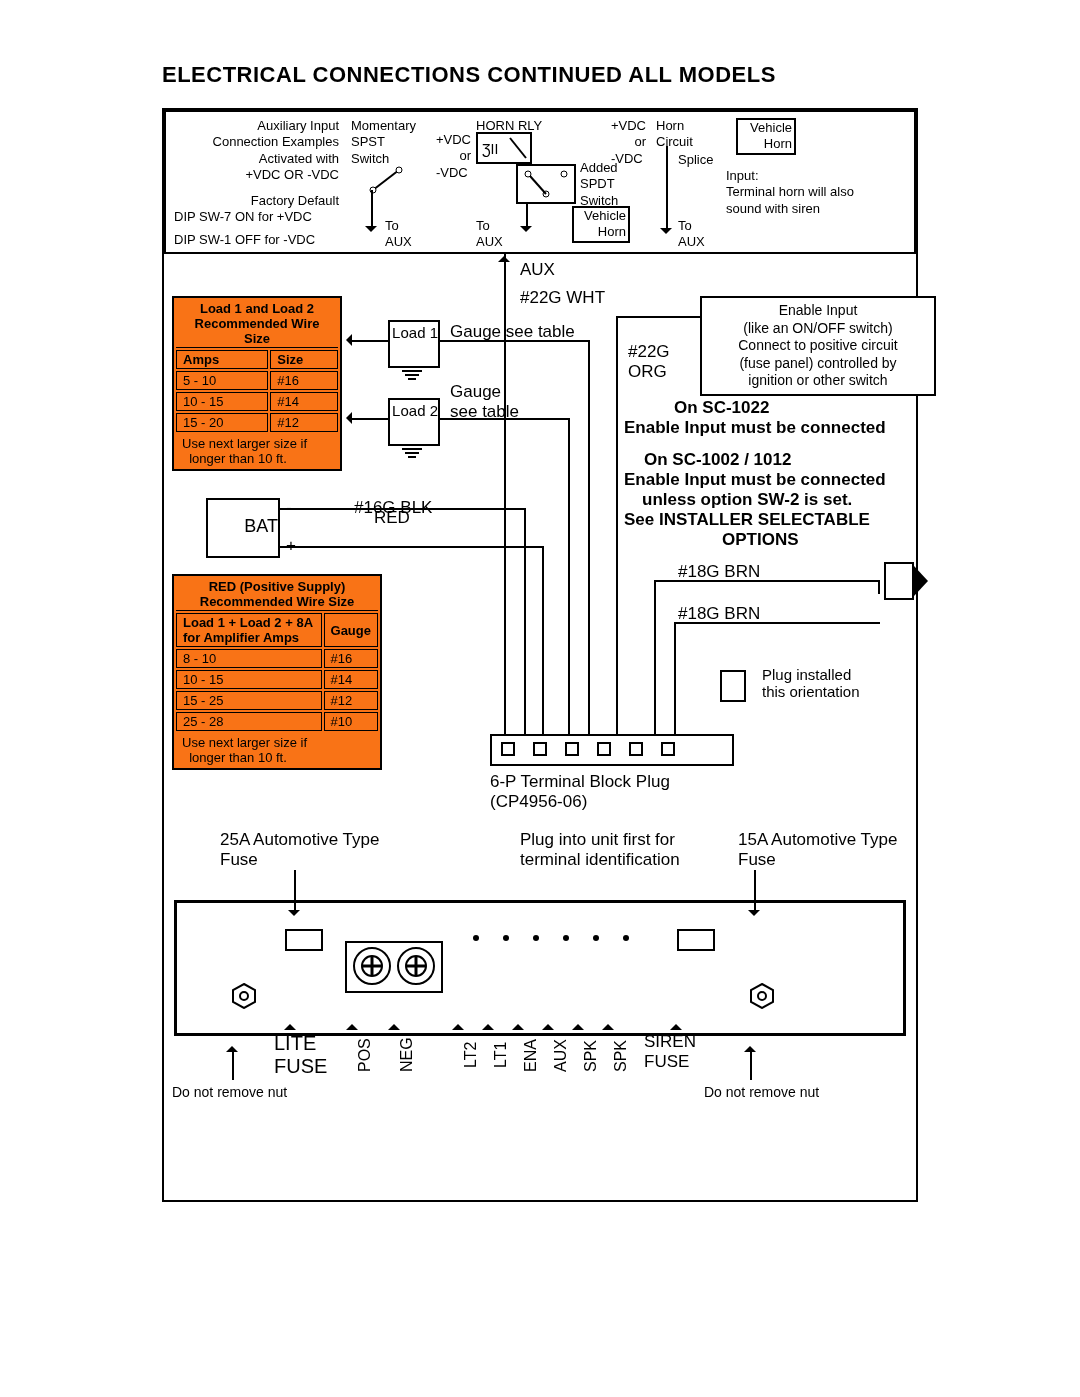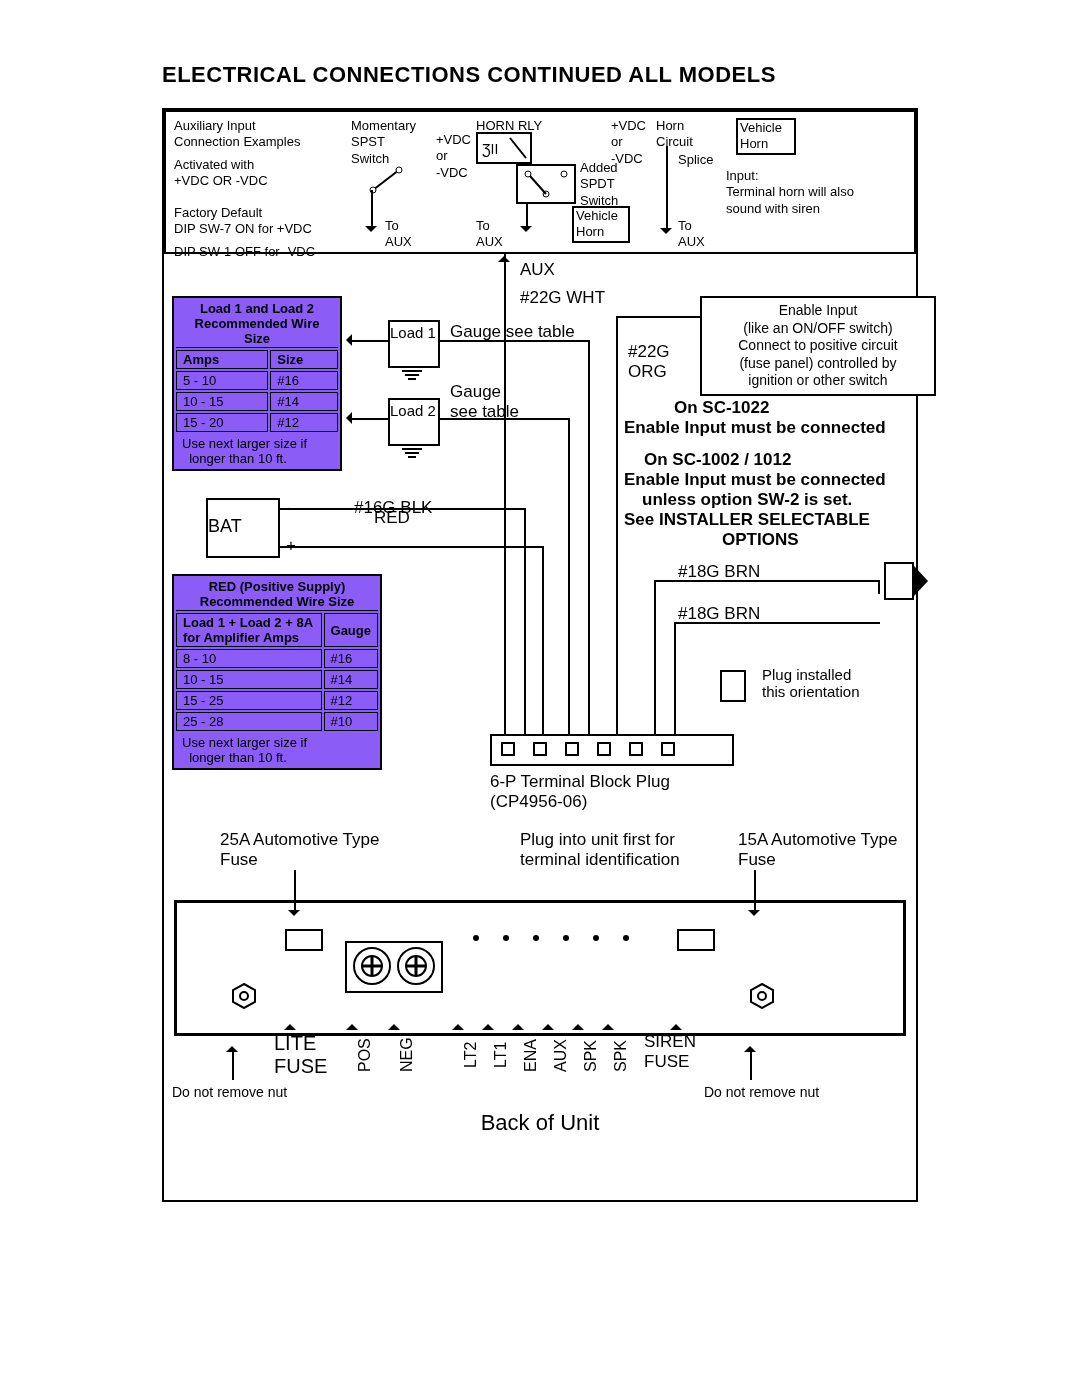--- a/index.html
+++ b/index.html
@@ -2,27 +2,27 @@
 <html><head>
 <meta charset="utf-8">
 <style>
   html,body{margin:0;padding:0;background:#fff;font-family:Arial,Helvetica,sans-serif;color:#000}
   .page{width:976px;margin:0 auto;position:relative;font-size:15px}
   .title{font-weight:bold;font-size:22px;margin:62px 0 20px 110px;letter-spacing:.5px}
   .outer{border:2px solid #000;margin:0 110px 0 110px;position:relative;height:1090px}
   .aux-box{border:2px solid #000;position:absolute;left:0;top:0;right:0;height:140px;font-size:13px}
   .aux-col{position:absolute;top:6px;bottom:6px}
   .small{font-size:13px;line-height:1.25}
-  .center{text-align:left}
+  .center{text-align:right}
   .b{font-weight:bold}
   .vline{position:absolute;width:2px;background:#000}
   .hline{position:absolute;height:2px;background:#000}
   .box{border:2px solid #000;background:#fff;position:absolute}
   .lbl{position:absolute;font-size:17px}
-  .wire-table{border:2px solid #000;position:absolute;background:#8b5cf6;font-size:13px}
+  .wire-table{border:2px solid #000;position:absolute;background:#f97316;font-size:13px}
   .wire-table td,.wire-table th{border:1px solid #000;padding:1px 6px;font-size:13px;text-align:left}
   .wire-table .hdr td{font-weight:bold;text-align:center;border-top:none;border-left:none;border-right:none}
   .thead td{font-weight:bold}
   .tnote td{border:none;padding-top:2px}
   .enable-box{border:2px solid #000;position:absolute;font-size:14px;text-align:center;padding:4px 6px;line-height:1.25;background:#fff}
   .block-plug{border:2px solid #000;position:absolute;height:28px;background:#fff}
   .plug-pin{width:10px;height:10px;border:2px solid #000;display:inline-block;margin:6px 9px 0 9px}
   .speaker{position:absolute;border:2px solid #000;width:26px;height:34px}
   .speaker::after{content:"";position:absolute;right:-16px;top:2px;border-left:14px solid #000;border-top:15px solid transparent;border-bottom:15px solid transparent}
   .unit{border:3px solid #000;position:absolute;left:10px;right:10px;height:130px}
@@ -44,23 +44,23 @@
 
 <div class="page">
   <div class="title">ELECTRICAL CONNECTIONS CONTINUED   ALL MODELS</div>
 
   <div class="outer">
 
     <div class="aux-box">
       <div class="aux-col small" style="left:8px;width:165px">
         <div class="center">Auxiliary Input</div>
         <div class="center">Connection Examples</div>
-        <div class="center" style="margin-top:6px">Activated with</div>
+        <div class="center" style="">Activated with</div>
         <div class="center"><span>+VDC  OR  -VDC</span></div>
-        <div class="center" style="margin-top:16px">Factory Default</div>
+        <div class="center" style="margin-top:10px">Factory Default</div>
         <div>DIP SW-7 ON for +VDC</div>
         <div style="margin-top:6px">DIP SW-1 OFF for -VDC</div>
       </div>
       <div class="aux-col small" style="left:185px;width:120px">
         <div>Momentary</div>
         <div>SPST</div>
         <div>Switch</div>
         <div style="position:absolute;right:0;top:14px;text-align:left">
           <div>+VDC</div>
           <div class="center">or</div>
@@ -339,21 +339,20 @@
     <div class="uparrow" style="left:438px;top:908px"></div>
     <div class="uparrow" style="left:506px;top:908px"></div>
 
     <div class="uparrow" style="left:62px;top:930px"></div>
     <div class="vline" style="left:68px;top:940px;height:30px"></div>
     <div class="lbl" style="left:8px;top:974px;font-size:14px">Do not remove nut</div>
     <div class="uparrow" style="left:580px;top:930px"></div>
     <div class="vline" style="left:586px;top:940px;height:30px"></div>
     <div class="lbl" style="left:540px;top:974px;font-size:14px">Do not remove nut</div>
 
-    <div class="lbl" style="left:0;right:0;top:1000px;text-align:center;font-size:22px">Back of Unit</div>
   </div>
 
   <div class="footer" style="top:1300px">
     <span>TB0362A</span>
     <span>Page 6 of 14</span>
     <span>05/28/10</span>
   </div>
 </div>
 
 </body></html>

